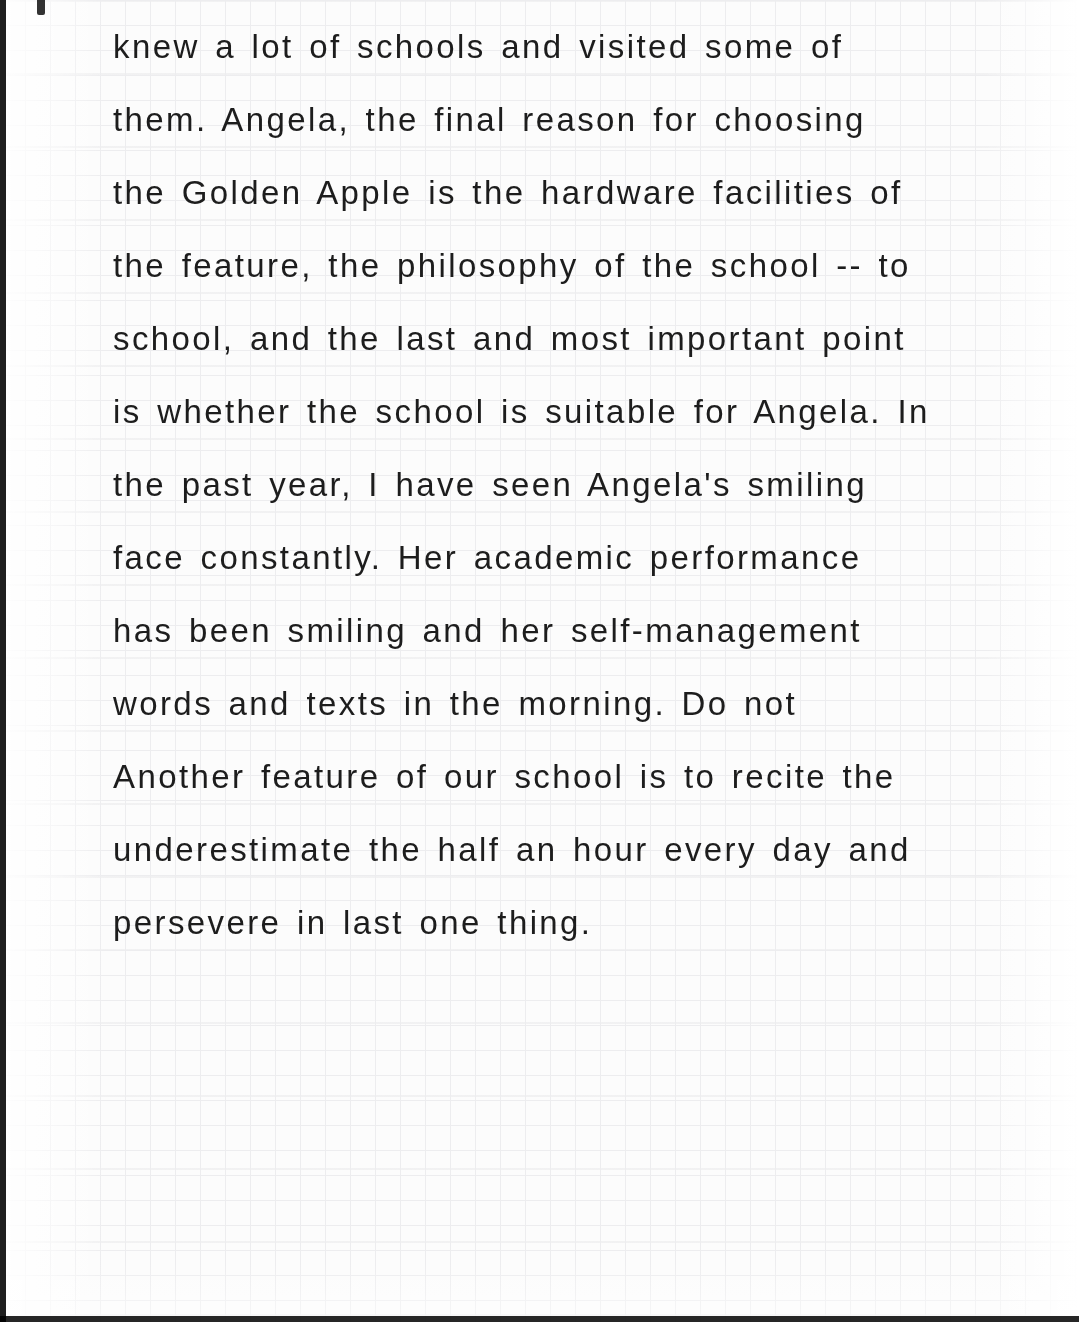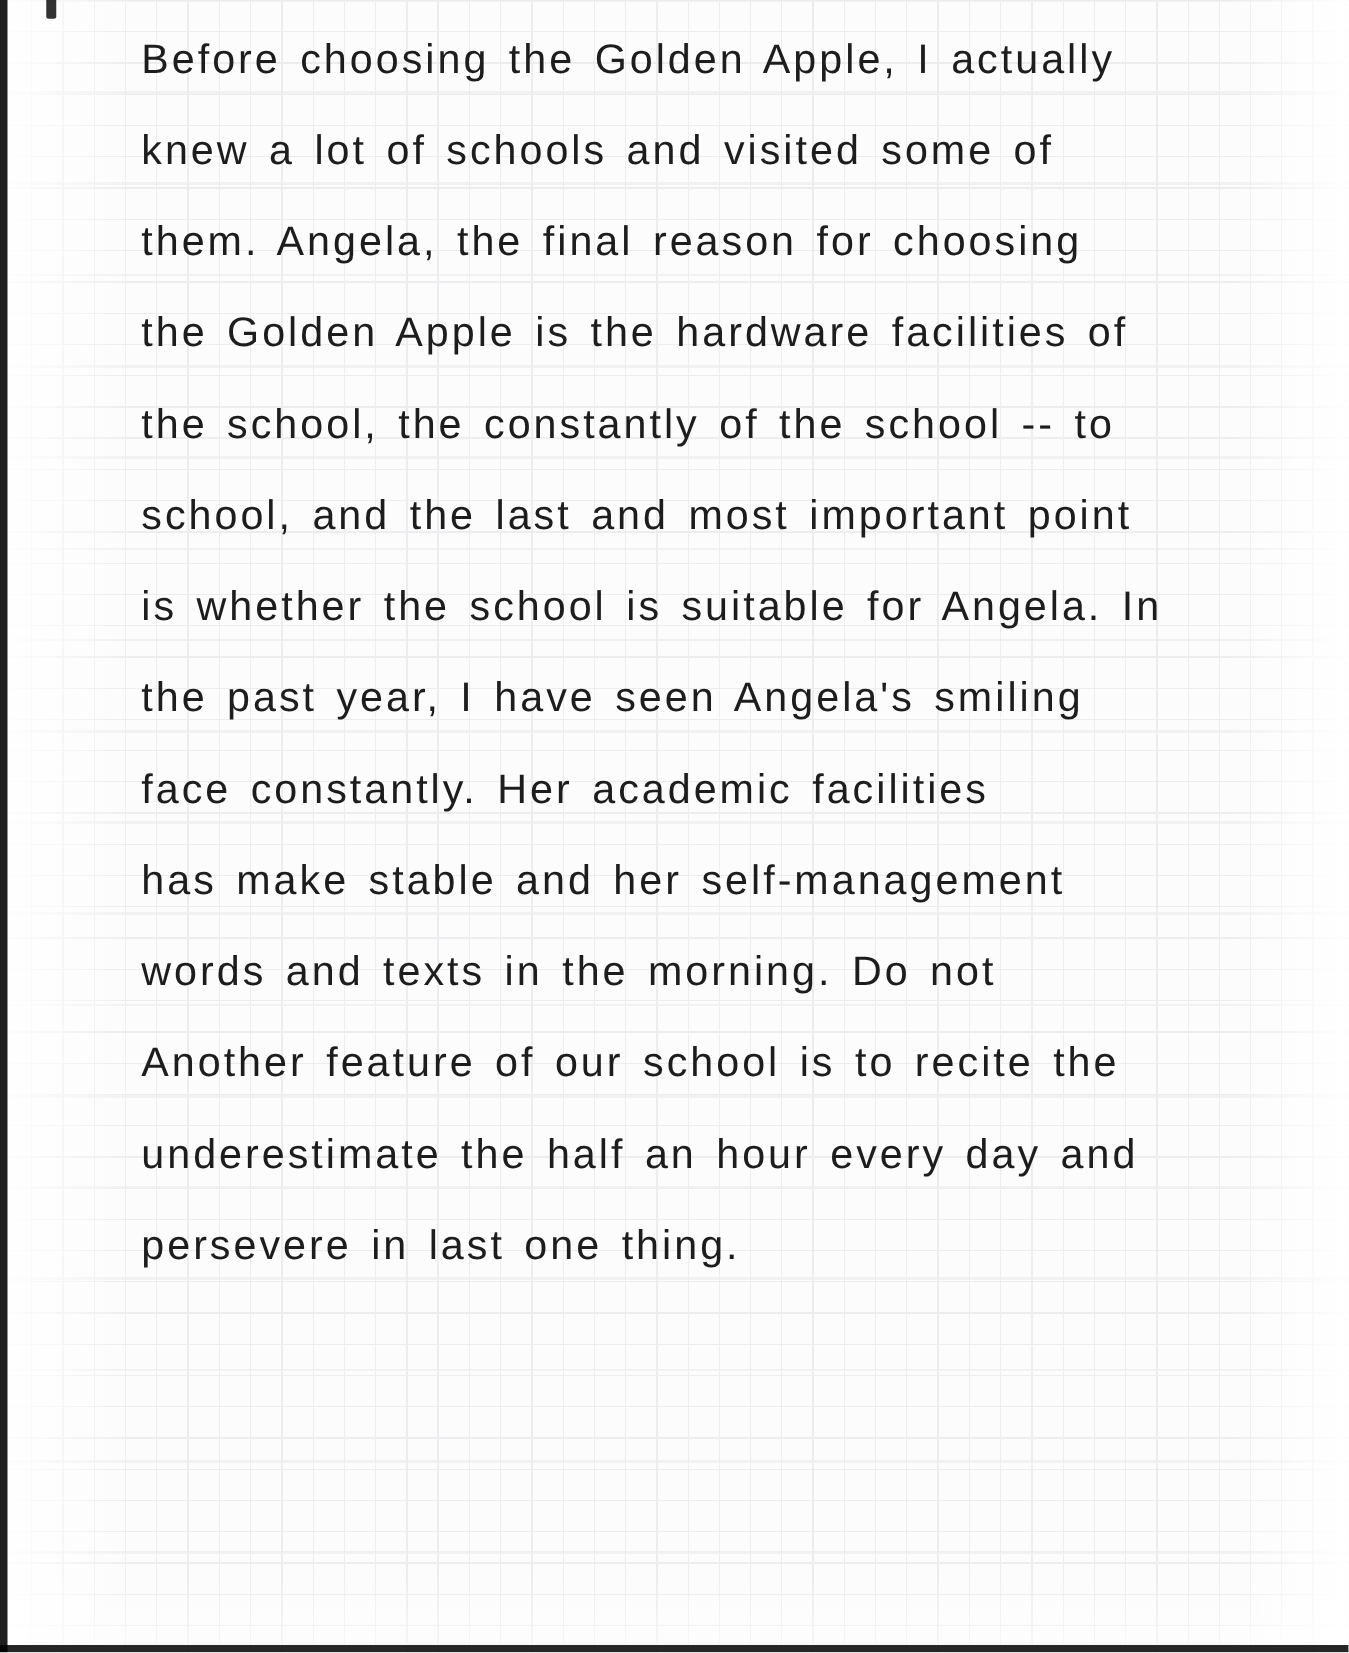--- a/index.html
+++ b/index.html
@@ -92,28 +92,27 @@
 </head>
 <body>
 
 <div class="page">
   <div class="grid-layer"></div>
   <div class="fade-overlay"></div>
   <div class="edge-left"></div>
   <div class="edge-bottom"></div>
   <div class="top-tick"></div>
   <div class="textblock">
-      <div class="line">Before choosing the Golden Apple, I actually</div>
       <div class="line">knew a lot of schools and visited some of</div>
       <div class="line">them. Angela, the final reason for choosing</div>
       <div class="line">the Golden Apple is the hardware facilities of</div>
-      <div class="line">the school, the constantly of the school -- to</div>
+      <div class="line">the feature, the philosophy of the school -- to</div>
       <div class="line">school, and the last and most important point</div>
       <div class="line">is whether the school is suitable for Angela. In</div>
       <div class="line">the past year, I have seen Angela's smiling</div>
-      <div class="line">face constantly. Her academic facilities</div>
-      <div class="line">has make stable and her self-management</div>
+      <div class="line">face constantly. Her academic performance</div>
+      <div class="line">has been smiling and her self-management</div>
       <div class="line">words and texts in the morning. Do not</div>
       <div class="line">Another feature of our school is to recite the</div>
       <div class="line">underestimate the half an hour every day and</div>
       <div class="line">persevere in last one thing.</div>
     </div>
 </div>
 
 </body></html>

